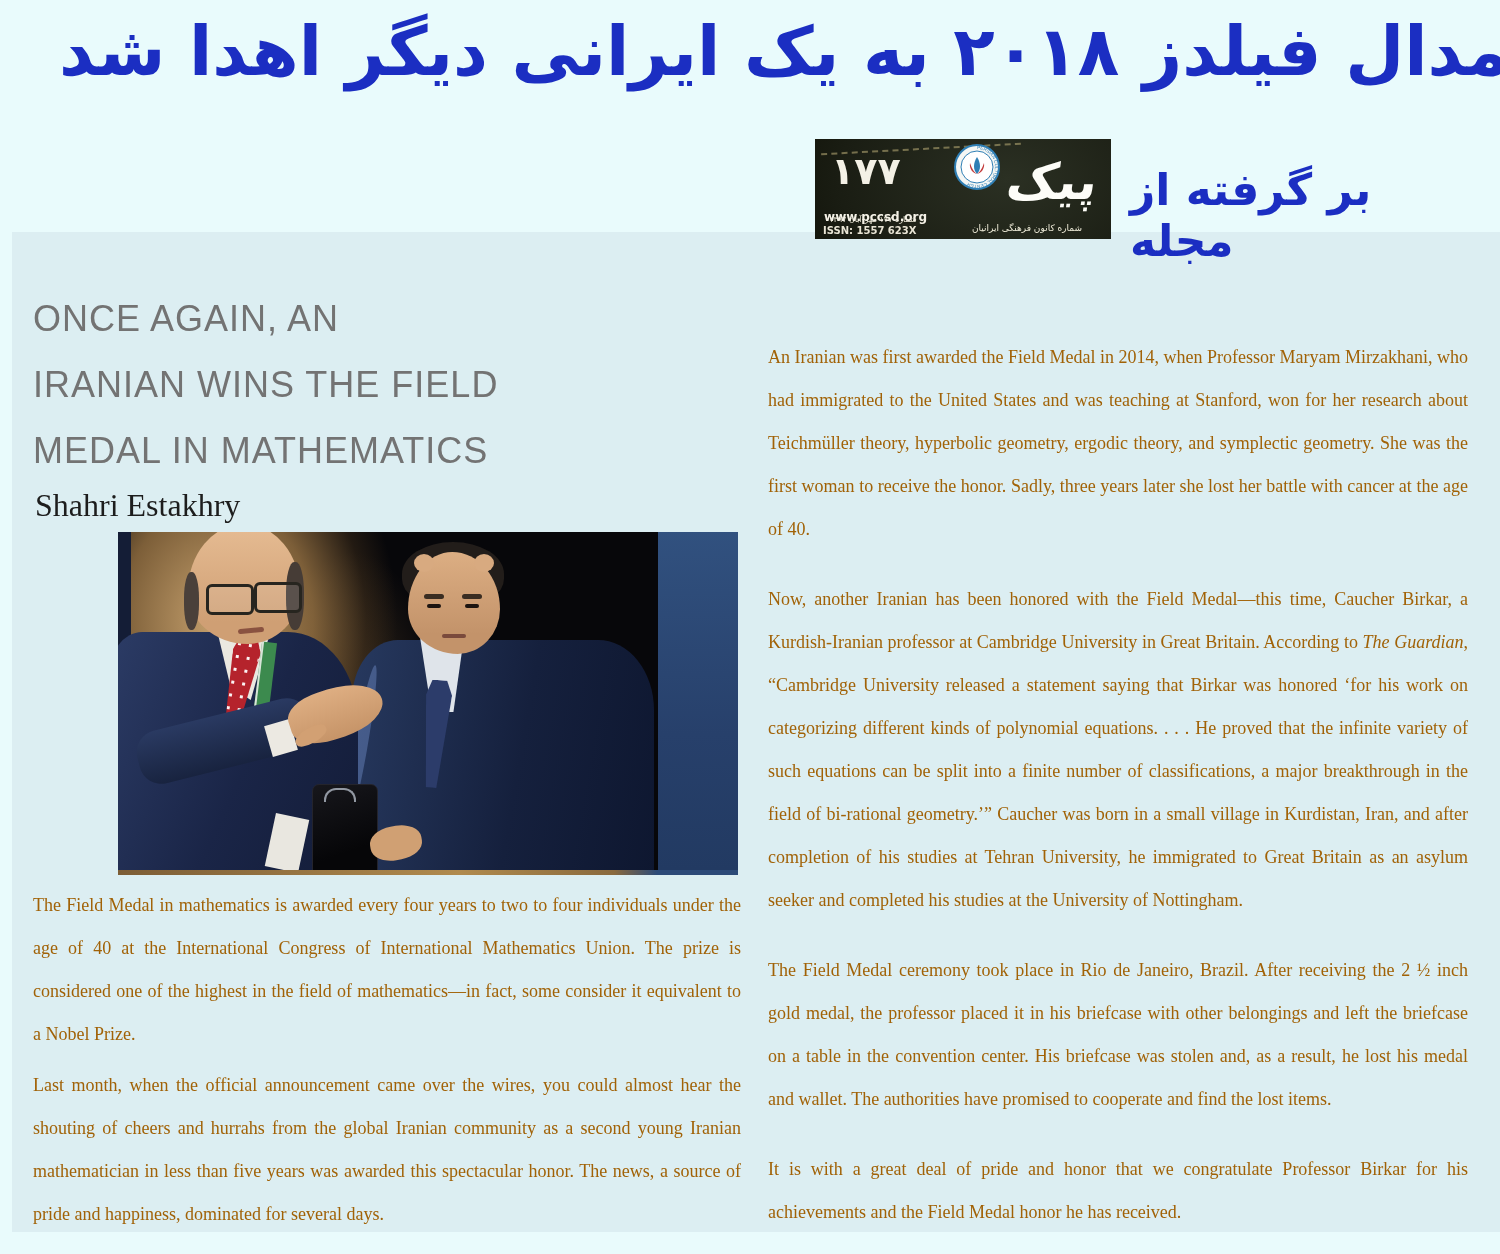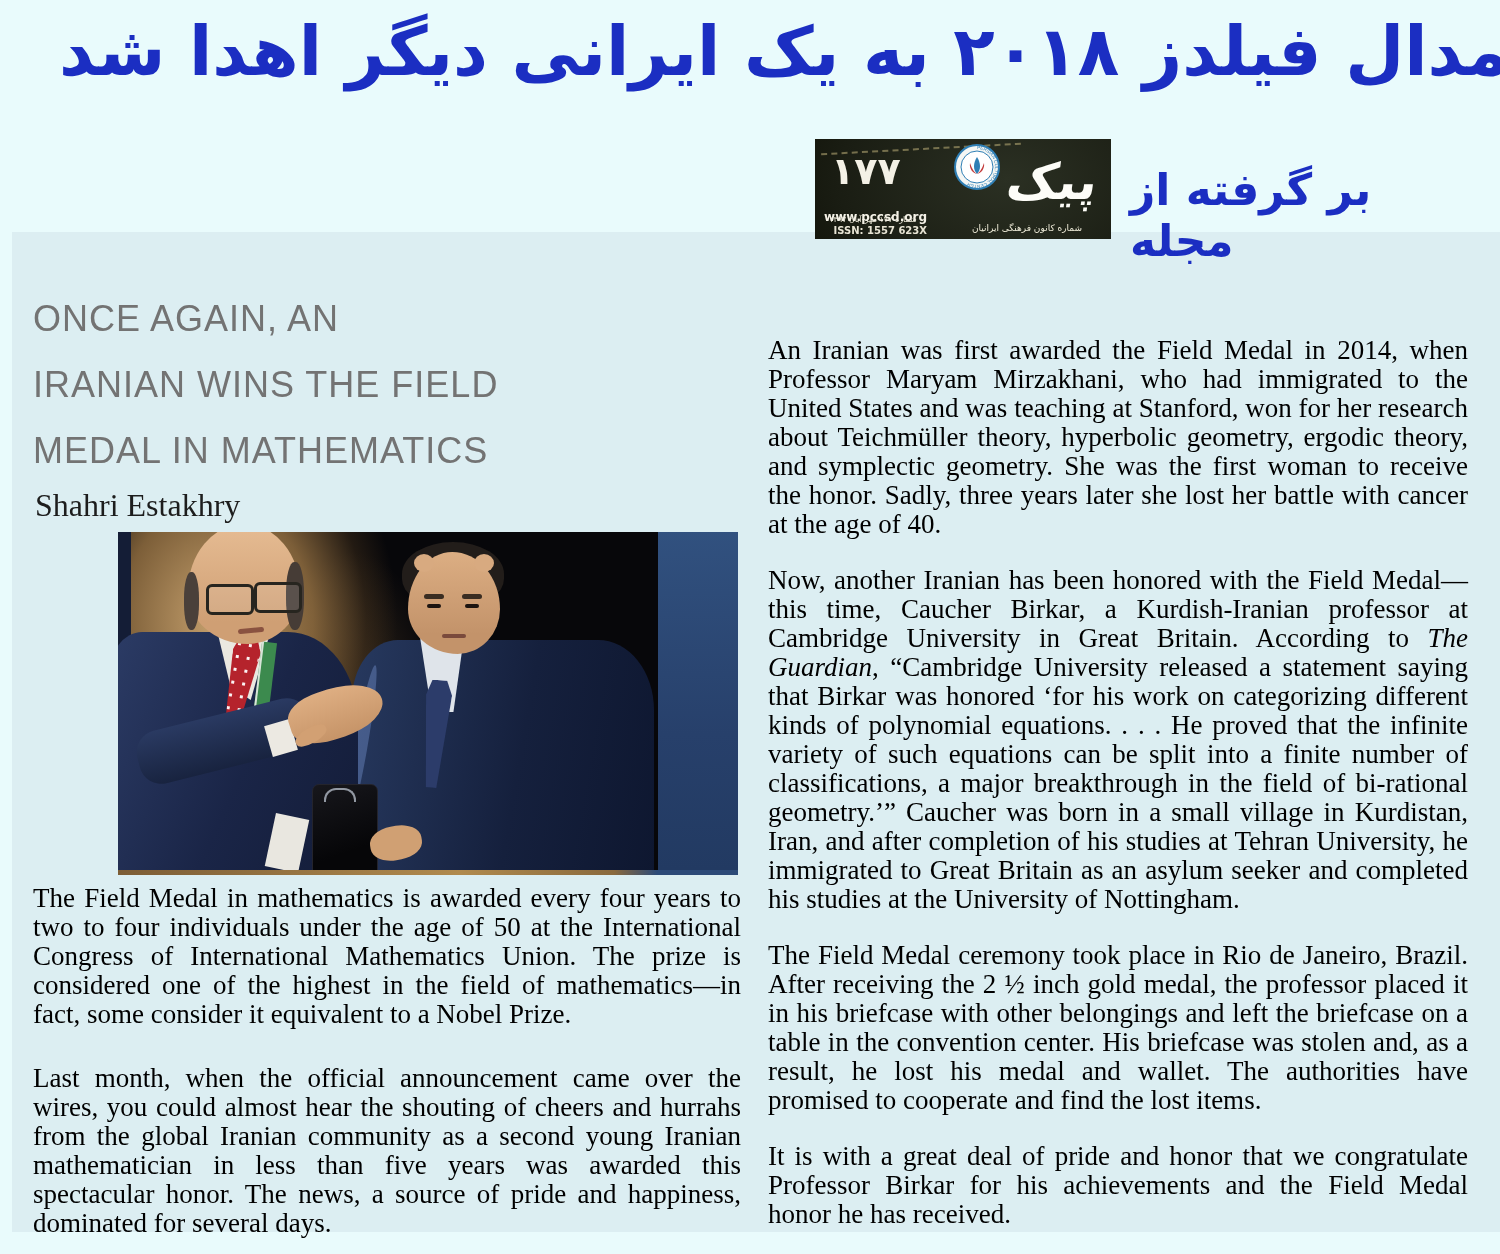--- a/index.html
+++ b/index.html
@@ -13,31 +13,31 @@
     font-family:"DejaVu Sans",sans-serif;font-weight:bold;font-size:44px;color:#1b2ec2;margin-left:12px;}
 
   
   .logo-box{position:absolute;left:815px;top:139px;width:296px;height:100px;overflow:hidden;
     background:radial-gradient(ellipse 240px 160px at 65% 40%, #2b3023, #1a1d13 70%, #111309);}
   .logo-dash{position:absolute;left:6px;top:9px;width:200px;border-top:2px dashed #a59a6a;opacity:.65;transform:rotate(-3deg);}
   .logo-num{position:absolute;left:16px;top:10px;font-family:"DejaVu Sans",sans-serif;font-weight:bold;font-size:38px;color:#f4f1e6;}
   .logo-issue{position:absolute;left:2px;top:76px;width:112px;text-align:center;direction:rtl;
     font-family:"DejaVu Sans",sans-serif;font-size:8px;color:#e8e4d4;}
   .logo-web{position:absolute;left:8px;top:71px;width:104px;text-align:right;font-family:"DejaVu Sans",sans-serif;font-weight:bold;font-size:12px;color:#f4f1e6;}
-  .logo-issn{position:absolute;left:8px;top:86px;width:104px;text-align:right;font-family:"DejaVu Sans",sans-serif;font-weight:bold;font-size:10px;color:#e8e4d4;}
+  .logo-issn{position:absolute;left:8px;top:86px;width:104px;text-align:left;font-family:"DejaVu Sans",sans-serif;font-weight:bold;font-size:10px;color:#e8e4d4;}
   .logo-emblem{position:absolute;left:138px;top:4px;width:48px;height:48px;}
   .logo-masthead{position:absolute;left:192px;top:14px;font-family:"DejaVu Sans",sans-serif;font-weight:bold;font-size:50px;color:#fdfdf8;transform:skewX(-8deg);}
   .logo-tagline{position:absolute;left:132px;top:84px;width:160px;text-align:center;direction:rtl;
     font-family:"DejaVu Sans",sans-serif;font-size:9px;color:#efecd9;}
 
   
   .article-title{position:absolute;left:33px;top:286px;width:720px;white-space:pre-line;
     font-family:"Liberation Sans",sans-serif;font-size:36px;line-height:66px;color:#737373;letter-spacing:1px;}
   .byline{position:absolute;left:35px;top:487px;font-size:32px;color:#1d1d1d;}
-  .para{font-size:27px;line-height:29px;color:#000000;text-align:justify;margin:0 0 27px 0;}
+  .para{font-size:18px;line-height:43px;color:#a16207;text-align:justify;margin:0 0 27px 0;}
   .lcol-p1{position:absolute;left:33px;top:884px;width:708px;}
   .lcol-p2{position:absolute;left:33px;top:1064px;width:708px;}
   .rcol{position:absolute;left:768px;top:336px;width:700px;}
 
   
   .photo{position:absolute;left:118px;top:532px;width:620px;height:343px;overflow:hidden;background:#07070a;}
   .photo div{position:absolute;}
   .ph-gold{inset:0;background:
     radial-gradient(ellipse 240px 300px at 16% 26%, rgba(209,170,116,.95), rgba(164,124,72,.75) 40%, rgba(86,62,34,.35) 62%, rgba(0,0,0,0) 75%),
     radial-gradient(ellipse 150px 140px at 4% 96%, rgba(192,152,92,.9), rgba(0,0,0,0) 70%),
@@ -167,21 +167,21 @@
     <div class="p-hand"></div>
     <div class="p-thumb"></div>
 
     <div class="medal-case"></div>
     <div class="case-clasp"></div>
     <div class="r-hand"></div>
 
     <div class="ph-baseline"></div>
   </div>
 
-  <p class="para lcol-p1">The Field Medal in mathematics is awarded every four years to two to four individuals under the age of 50 at the International Congress of International Mathematics Union.  The prize is considered one of the highest in the field of mathematics—in fact, some consider it equivalent to a Nobel Prize.</p>
+  <p class="para lcol-p1">The Field Medal in mathematics is awarded every four years to two to four individuals under the age of 40 at the International Congress of International Mathematics Union.  The prize is considered one of the highest in the field of mathematics—in fact, some consider it equivalent to a Nobel Prize.</p>
   <p class="para lcol-p2">Last month, when the official announcement came over the wires, you could almost hear the shouting of cheers and hurrahs from the global Iranian community as a second young Iranian mathematician in less than five years was awarded this spectacular honor. The news, a source of pride and happiness, dominated for several days.</p>
 
   <div class="rcol">
     <p class="para">An Iranian was first awarded the Field Medal in 2014, when Professor Maryam Mirzakhani, who had immigrated to the United States and was teaching at Stanford, won for her research about Teichmüller theory, hyperbolic geometry, ergodic theory, and symplectic geometry. She was the first woman to receive the honor.  Sadly, three years later she lost her battle with cancer at the age of 40.</p>
     <p class="para"><span>Now, another Iranian has been honored with the Field Medal—this time, Caucher Birkar, a Kurdish-Iranian professor at Cambridge University in Great Britain. According to </span><i>The Guardian</i><span>, “Cambridge University released a statement saying that Birkar was honored ‘for his work on categorizing different kinds of polynomial equations. . . . He proved that the infinite variety of such equations can be split into a finite number of classifications, a major breakthrough in the field of bi-rational geometry.’” Caucher was born in a small village in Kurdistan, Iran, and after completion of his studies at Tehran University, he immigrated to Great Britain as an asylum seeker and completed his studies at the University of Nottingham.</span></p>
     <p class="para">The Field Medal ceremony took place in Rio de Janeiro, Brazil. After receiving the 2 ½ inch gold medal, the professor placed it in his briefcase with other belongings and left the briefcase on a table in the convention center.  His briefcase was stolen and, as a result, he lost his medal and wallet.  The authorities have promised to cooperate and find the lost items.</p>
     <p class="para">It is with a great deal of pride and honor that we congratulate Professor Birkar for his achievements and the Field Medal honor he has received.</p>
   </div>
 
 </div>

